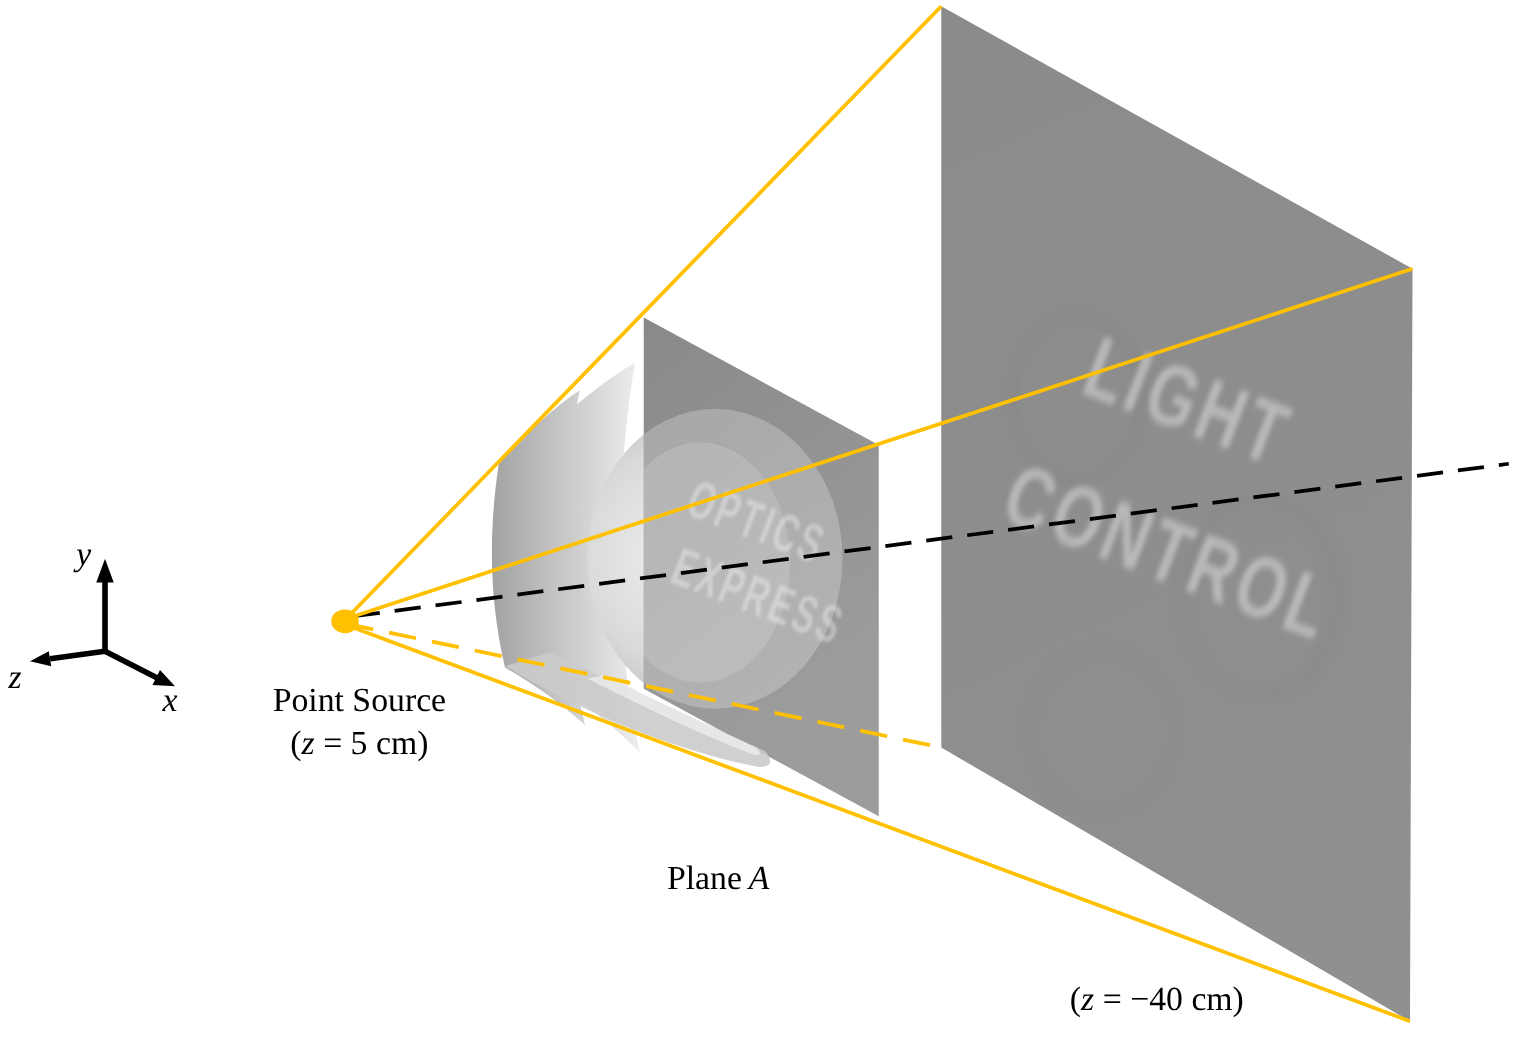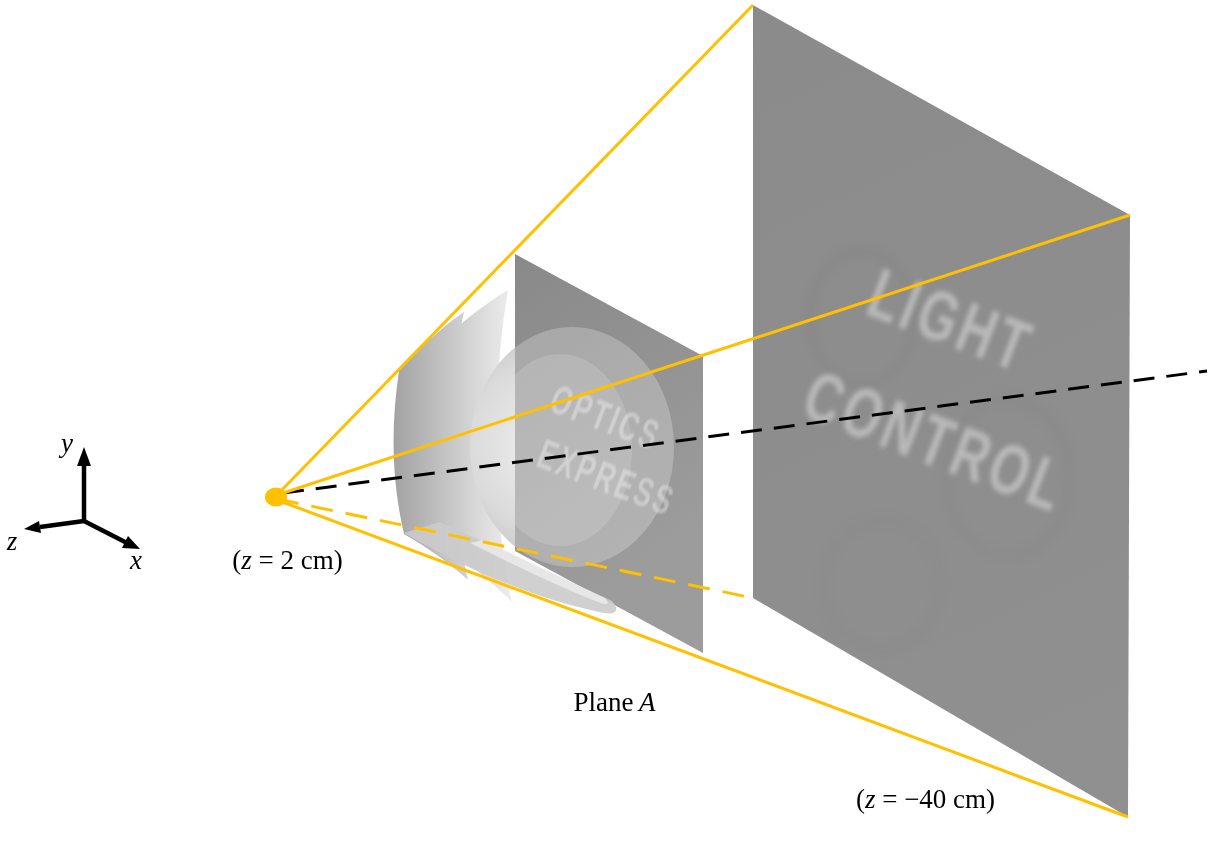--- a/index.html
+++ b/index.html
@@ -141,24 +141,25 @@
       <line x1="84" y1="521" x2="40" y2="527"></line>
       <polygon points="24,529 39,521 41,533" stroke="none"></polygon>
     </g>
   </svg>
 
   <div class="axis-label" style="left:53px;top:428px;width:28px;">y</div>
   <div class="axis-label" style="left:122px;top:545px;width:28px;">x</div>
   <div class="axis-label" style="left:0px;top:526px;width:24px;">z</div>
 
   <div class="fig-label" style="left:175px;top:543px;width:225px;">
-    <div><span>(</span><span class="mvar">z</span><span> = 2 cm)</span></div>
+    <div><span>Point Source</span></div>
+    <div><span>(</span><span class="mvar">z</span><span> = 5 cm)</span></div>
   </div>
 
-  <div class="fig-label" style="left:502px;top:685px;width:225px;">
+  <div class="fig-label" style="left:462px;top:685px;width:225px;">
     <div><span>Plane</span> <span class="mvar">A</span></div>
   </div>
 
   <div class="fig-label" style="left:813px;top:782px;width:225px;">
     <div><span>(</span><span class="mvar">z</span><span> = −40 cm)</span></div>
   </div>
 
 </div>
 
 </body></html>

